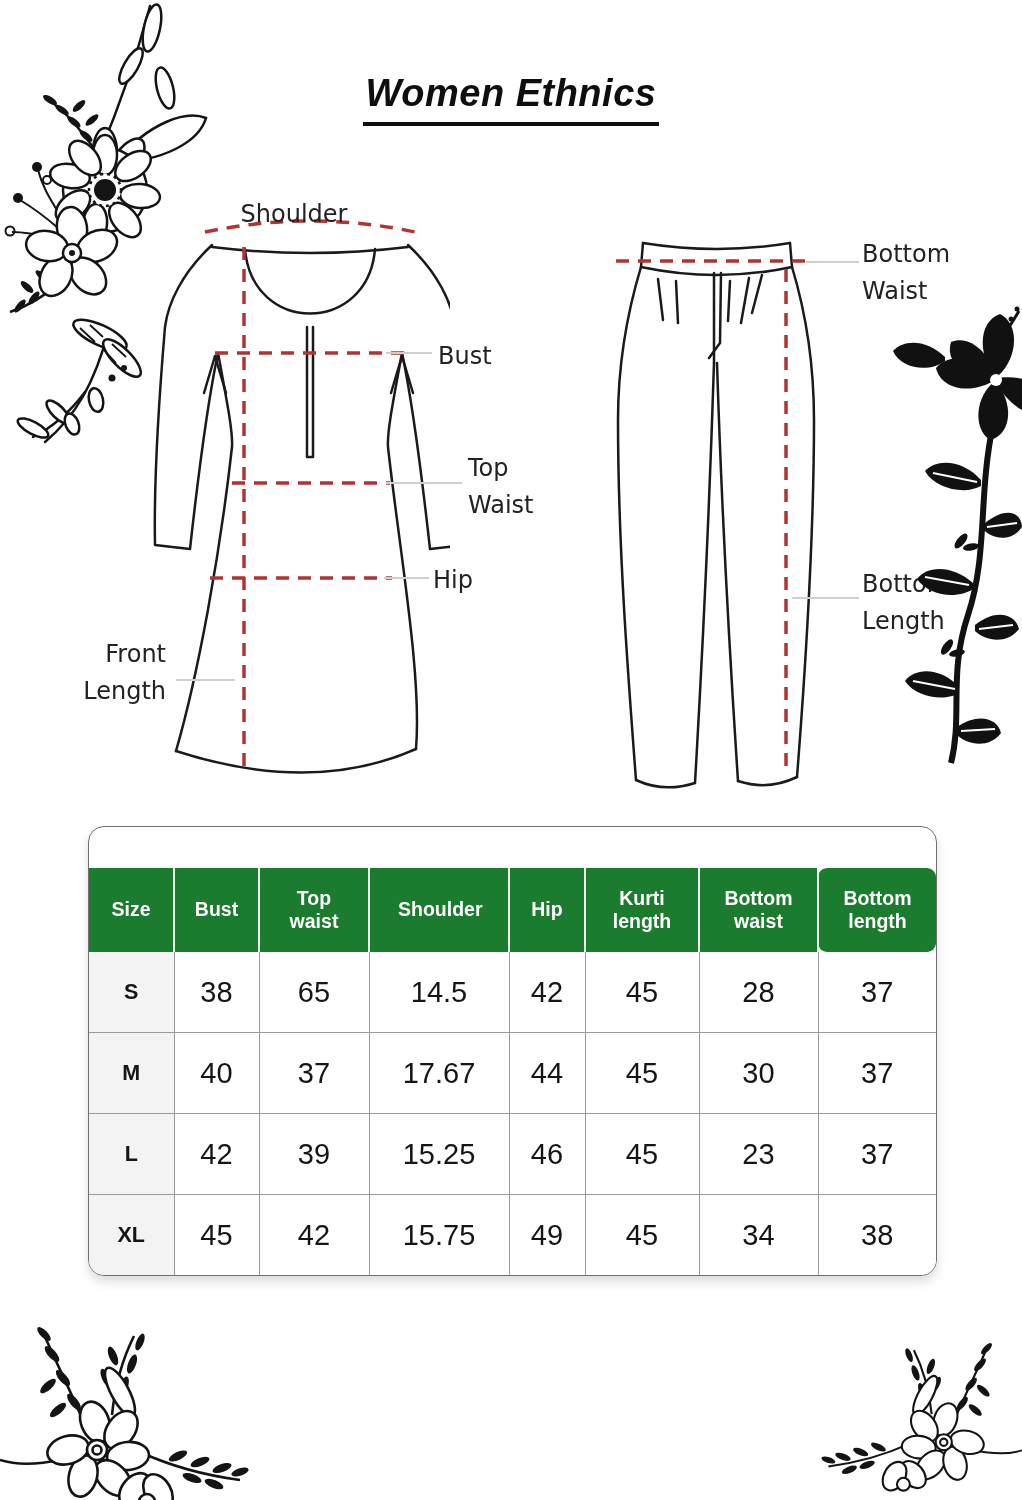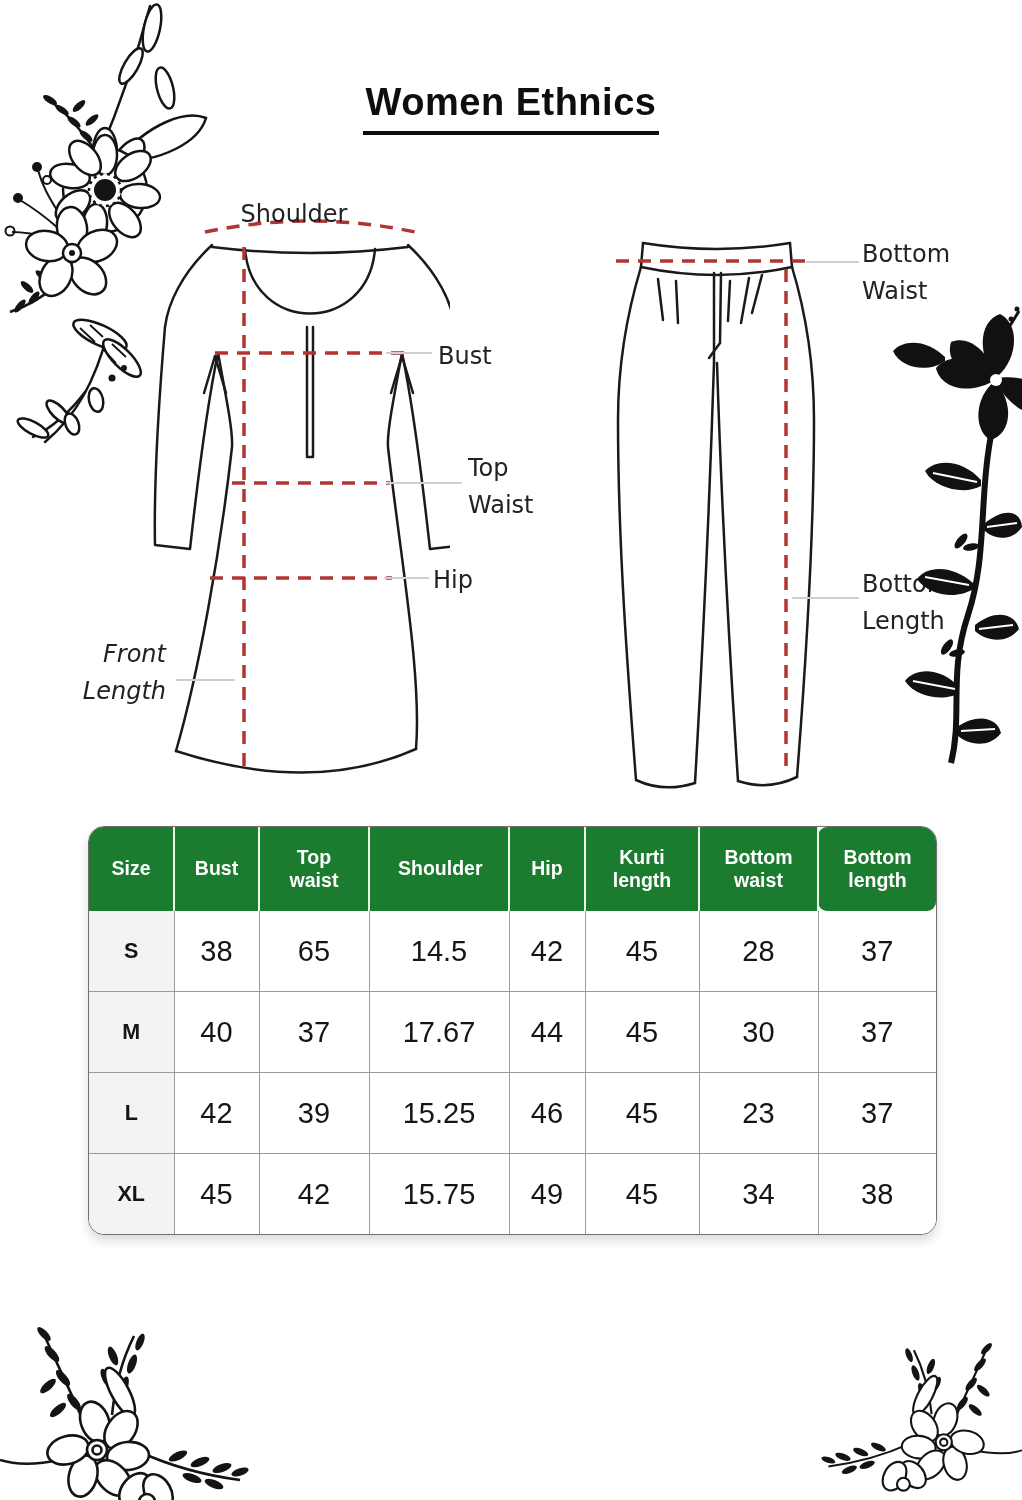--- a/index.html
+++ b/index.html
@@ -1,33 +1,33 @@
 <!DOCTYPE html>
 <html><head>
 <meta charset="utf-8">
 <style>
   html,body { margin:0; padding:0; background:#ffffff; }
   .page { position:relative; width:1022px; height:1500px; background:#ffffff; overflow:hidden;
           font-family:"Liberation Sans",sans-serif; }
 
   
-  .title-wrap { position:absolute; top:81px; left:0; width:100%; text-align:center; }
+  .title-wrap { position:absolute; top:72px; left:0; width:100%; text-align:center;font-style:italic; }
   .title { display:inline-block; font-size:38px; font-weight:bold; color:#0e0e0e;
            border-bottom:4px solid #0e0e0e; padding:0 3px 7px 3px; letter-spacing:.5px; }
 
   
   .diagram-label { position:absolute; font-family:"DejaVu Sans",sans-serif; font-size:24px;
                    color:#222222; line-height:37px; white-space:nowrap; }
   .connector { position:absolute; height:2px; background:#cfcfcf; }
 
   
   .size-table-wrap { position:absolute; left:88px; top:826px; width:847px;
                      border:1.6px solid #707070; border-radius:16px; overflow:hidden;
                      background:#ffffff; box-shadow:0 6px 10px rgba(90,60,80,.18); }
-  table.size-table { width:100%; border-collapse:collapse; table-layout:fixed; }
+  table.size-table { width:100%; border-collapse:collapse; table-layout:fixed;margin-top:41px; }
   .size-table th { background:#1b7b2f; color:#ffffff; font-size:19.5px; font-weight:bold;
                    height:84px; text-align:center; vertical-align:middle; line-height:1.2;
                    border-right:2.5px solid #eef4ee; padding:0; }
   .size-table th:last-child { border-right:none;border-radius:9px; }
   .size-table th .hw { display:inline-block; max-width:82px; }
   .size-table td { height:80px; text-align:center; vertical-align:middle; font-size:29px;
                    color:#151515; border:1px solid #9a9a9a; background:#ffffff; padding:0; }
   .size-table td.size-cell { background:#f3f3f3; font-weight:bold; font-size:21.5px; }
   .size-table tr td:first-child { border-left:none; }
   .size-table tr td:last-child { border-right:none; }
@@ -89,21 +89,21 @@
     </g>
   </svg>
 
   <div class="diagram-label" style="left:238px; top:196px; width:112px; text-align:center;">Shoulder</div>
   <div class="diagram-label" style="left:438px; top:338px;">Bust</div>
   <div class="diagram-label" style="left:468px; top:450px;">
     <div>Top</div>
     <div>Waist</div>
   </div>
   <div class="diagram-label" style="left:433px; top:562px;">Hip</div>
-  <div class="diagram-label" style="left:56px; top:636px; width:110px; text-align:right;font-style:italic;">
+  <div class="diagram-label" style="left:56px; top:636px; width:110px; text-align:right;">
     <div>Front</div>
     <div>Length</div>
   </div>
 
   <div class="diagram-label" style="left:862px; top:236px;">
     <div>Bottom</div>
     <div>Waist</div>
   </div>
   <div class="diagram-label" style="left:862px; top:566px;">
     <div>Bottom</div>

